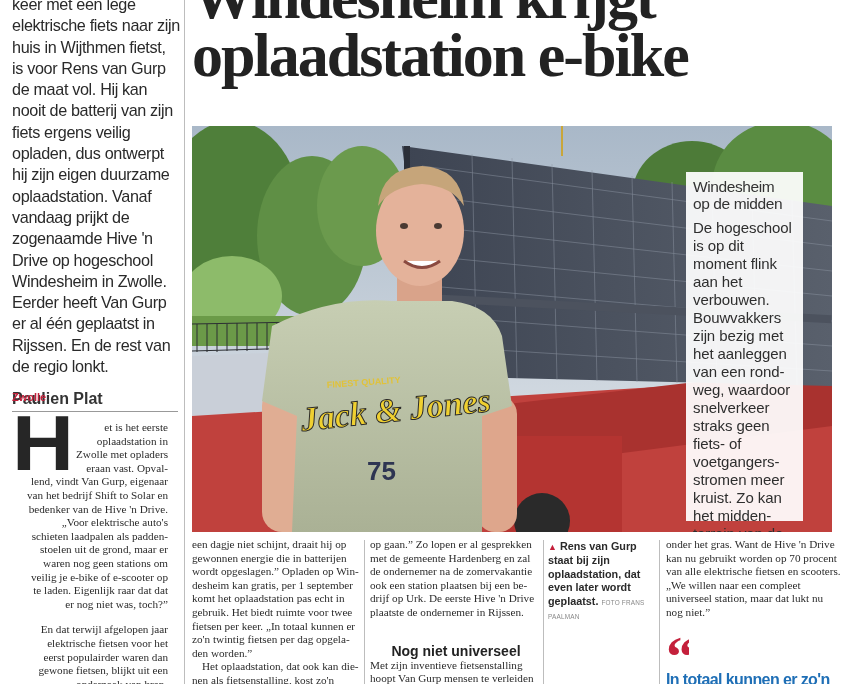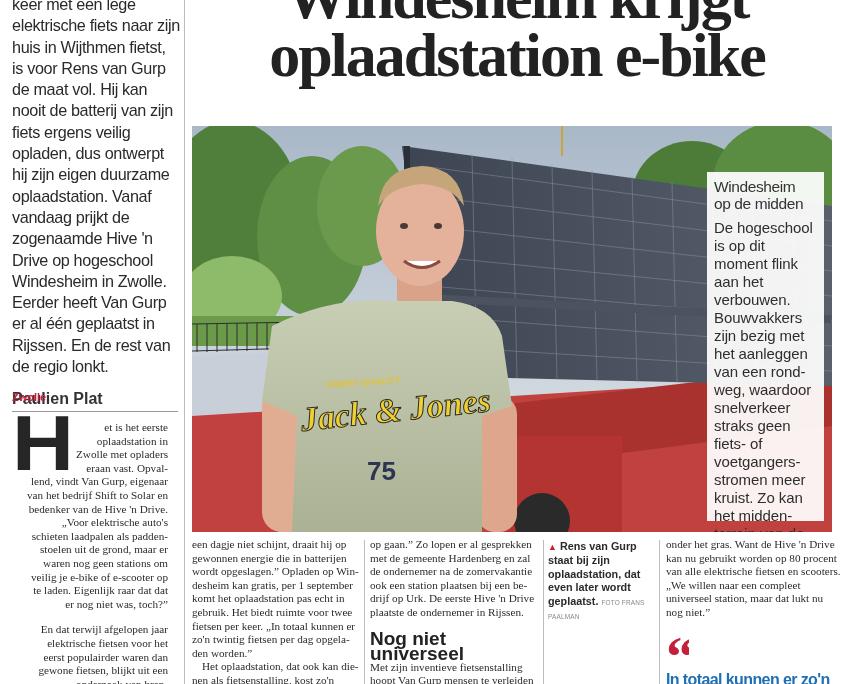--- a/index.html
+++ b/index.html
@@ -36,21 +36,21 @@
   }
   .lead-block p { margin: 12px; text-align: right; }
   .lead-block p + p { text-indent: 12px; }
 
   
   .headline {
     position: absolute; left: 192px; top: -32px; width: 650px;
     font-family: "Liberation Serif", serif; font-weight: bold; font-size: 62px; line-height: 58px;
     color: #222; letter-spacing: -2px; white-space: nowrap;
   }
-  .headline span { display: block; text-align: center; }
+  .headline span { display: block; }
 
   
   .photo {
     position: absolute; left: 192px; top: 126px; width: 640px; height: 406px; overflow: hidden;
     background: linear-gradient(180deg, #b9c8d6 0%, #dce3ea 25%, #7aa262 45%, #5d8a45 60%, #c34a45 80%, #b63b36 100%);
   }
   .photo svg { display: block; }
 
   
   .infobox {
@@ -59,22 +59,22 @@
     font-family: "Liberation Sans", sans-serif;
   }
   .infobox .title { font-size: 15.5px; line-height: 17px; color: #333; letter-spacing: -0.4px; margin-bottom: 7px; }
   .infobox .text { font-size: 15px; line-height: 18px; color: #2e2e2e; letter-spacing: -0.1px; }
 
   
   .col2 { position: absolute; left: 192px; top: 538px; width: 170px; }
   .col3 { position: absolute; left: 370px; top: 538px; width: 172px; }
   .col3 .rule { position: absolute; left: -6px; top: 2px; width: 1px; height: 146px; background: #bdbdbd; }
   .subhead {
-    font-family: "Liberation Sans", sans-serif; font-weight: 900; font-size: 19px; line-height: 15px;
-    color: #222; margin-top: 11px;
+    font-family: "Liberation Sans", sans-serif; font-weight: 900; font-size: 14px; line-height: 15px;
+    color: #222; margin-top: 24px; text-align: center;
   }
   .col2 p + p, .col3 p + p { text-indent: 10px; }
 
   .caption {
     position: absolute; left: 548px; top: 540px; width: 108px;
     font-family: "Liberation Sans", sans-serif; font-size: 10.8px; line-height: 13.4px; color: #2a2a2a;
   }
   .caption-rule-l { position: absolute; left: 543px; top: 540px; width: 1px; height: 144px; background: #bdbdbd; }
   .caption-rule-r { position: absolute; left: 659px; top: 540px; width: 1px; height: 144px; background: #bdbdbd; }
   .caption .tri { color: #c4203b; font-size: 9px; }
@@ -196,21 +196,21 @@
     <rect x="70" y="260" width="60" height="146" rx="20" fill="#e0ad93"></rect>
     <rect x="285" y="270" width="40" height="136" rx="18" fill="#dea68c"></rect>
 
     <path d="M80,200 Q140,170 200,175 L260,175 Q300,180 310,210 L320,280 L290,290 L290,406 L100,406 L105,290 L70,275 Z" fill="url(#shirt)"></path>
 
     <text x="135" y="262" font-family="Liberation Sans, sans-serif" font-size="9" fill="#e0c23a" font-weight="bold" transform="rotate(-4 135 262)">FINEST QUALITY</text>
     <text x="110" y="305" font-family="Liberation Serif, serif" font-style="italic" font-weight="bold" font-size="34" fill="#efd030" stroke="#2a2a2a" stroke-width="1" transform="rotate(-6 110 305)">Jack &amp; Jones</text>
     <text x="175" y="354" font-family="Liberation Sans, sans-serif" font-weight="bold" font-size="26" fill="#2e3552">75</text>
   </svg>
 
-  <div class="infobox" style="left:515px; top:46px;">
+  <div class="infobox" style="left:494px; top:46px;">
     <div class="title">
       <div>Windesheim</div>
       <div>op de midden</div>
     </div>
     <div class="text">De hogeschool is op dit moment flink aan het verbouwen. Bouwvakkers zijn be­zig met het aanleg­gen van een rond­weg, waardoor snel­verkeer straks geen fiets- of voetgangers­stromen meer kruist. Zo kan het midden­terrein van de cam­pus ook worden inge­richt tot groen ver­blijfsgebied, waar­door ook vaker evenementen moge­lijk zijn. Windesheim investeert miljoenen in de Zwolse campus. De investeringsplan­nen moeten ten goede komen aan zo­wel het verblijfs- als het onderwijsklimaat.</div>
   </div>
 </div>
 
 <div class="col2 body-text">
   <p>een dagje niet schijnt, draait hij op gewonnen energie die in batterijen wordt opgeslagen.” Opladen op Win­desheim kan gratis, per 1 september komt het oplaadstation pas echt in gebruik. Het biedt ruimte voor twee fietsen per keer. „In totaal kunnen er zo'n twintig fietsen per dag opgela­den worden.”</p>
@@ -226,17 +226,17 @@
 
 <div class="caption-rule-l"></div>
 <div class="caption">
   <span class="tri">▲</span>
   <b>Rens van Gurp staat bij zijn oplaadstation, dat even later wordt geplaatst.</b>
   <span class="credit">FOTO FRANS PAALMAN</span>
 </div>
 <div class="caption-rule-r"></div>
 
 <div class="col5 body-text">
-  <p>onder het gras. Want de Hive 'n Drive kan nu gebruikt worden op 80 procent van alle elektrische fietsen en scooters. „We willen naar een compleet universeel station, maar dat lukt nu nog niet.”</p>
+  <p>onder het gras. Want de Hive 'n Drive kan nu gebruikt worden op 70 procent van alle elektrische fietsen en scooters. „We willen naar een compleet universeel station, maar dat lukt nu nog niet.”</p>
 </div>
 
 <div class="quote-mark">“</div>
 <div class="pullquote">In totaal kunnen er zo'n</div>
 
 </body></html>

